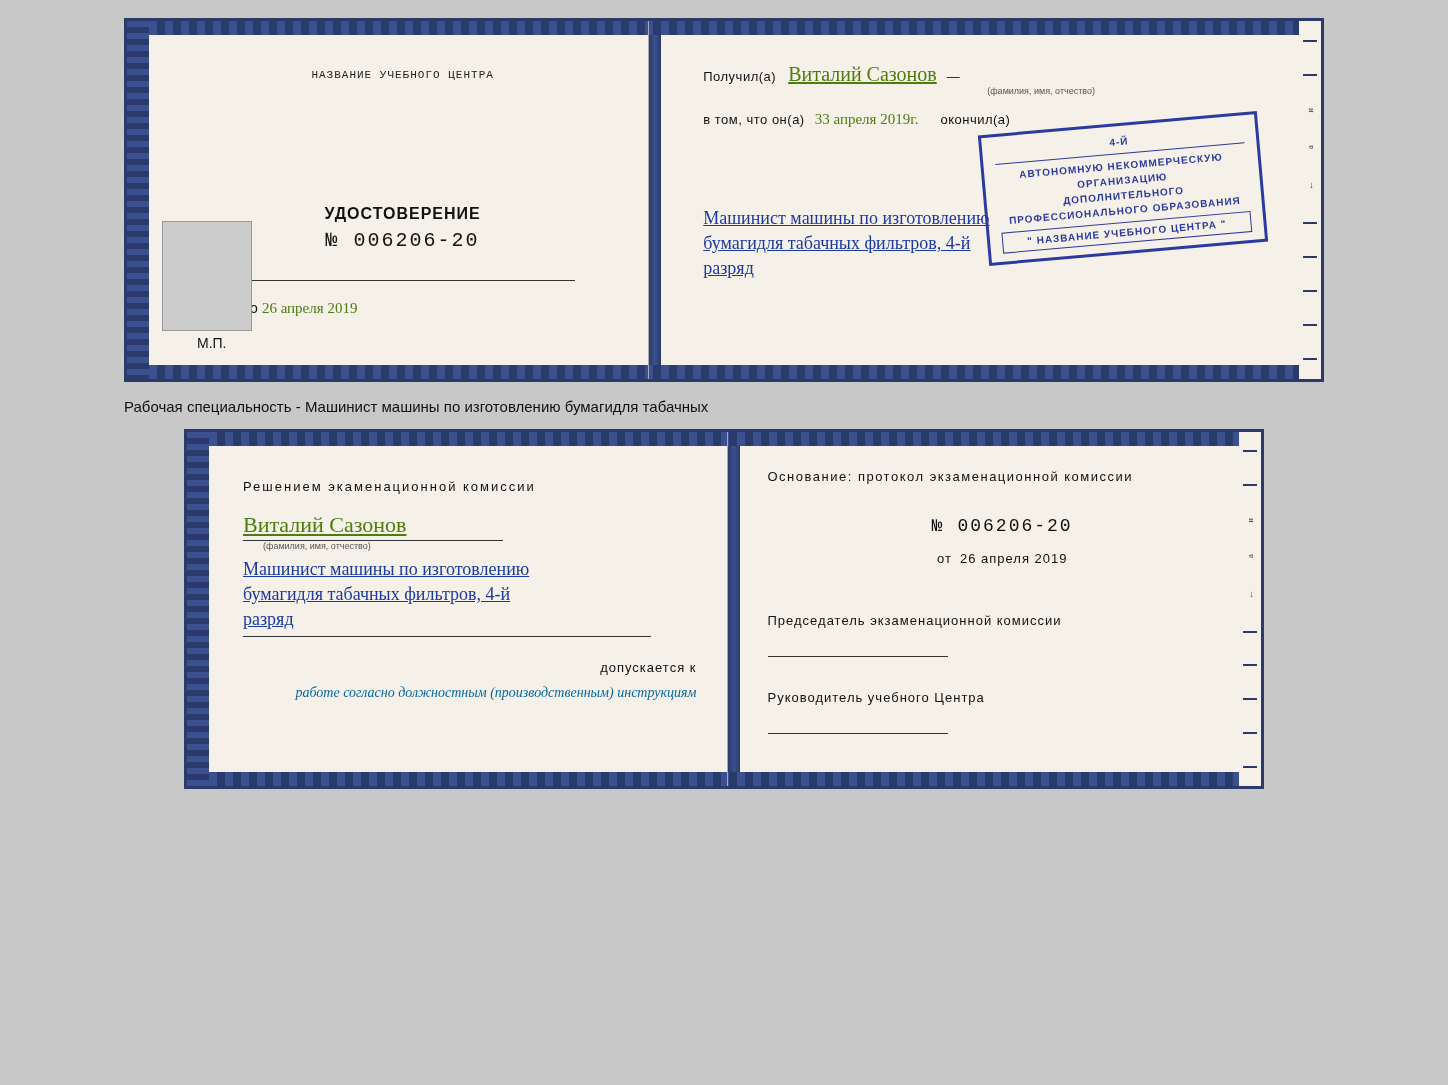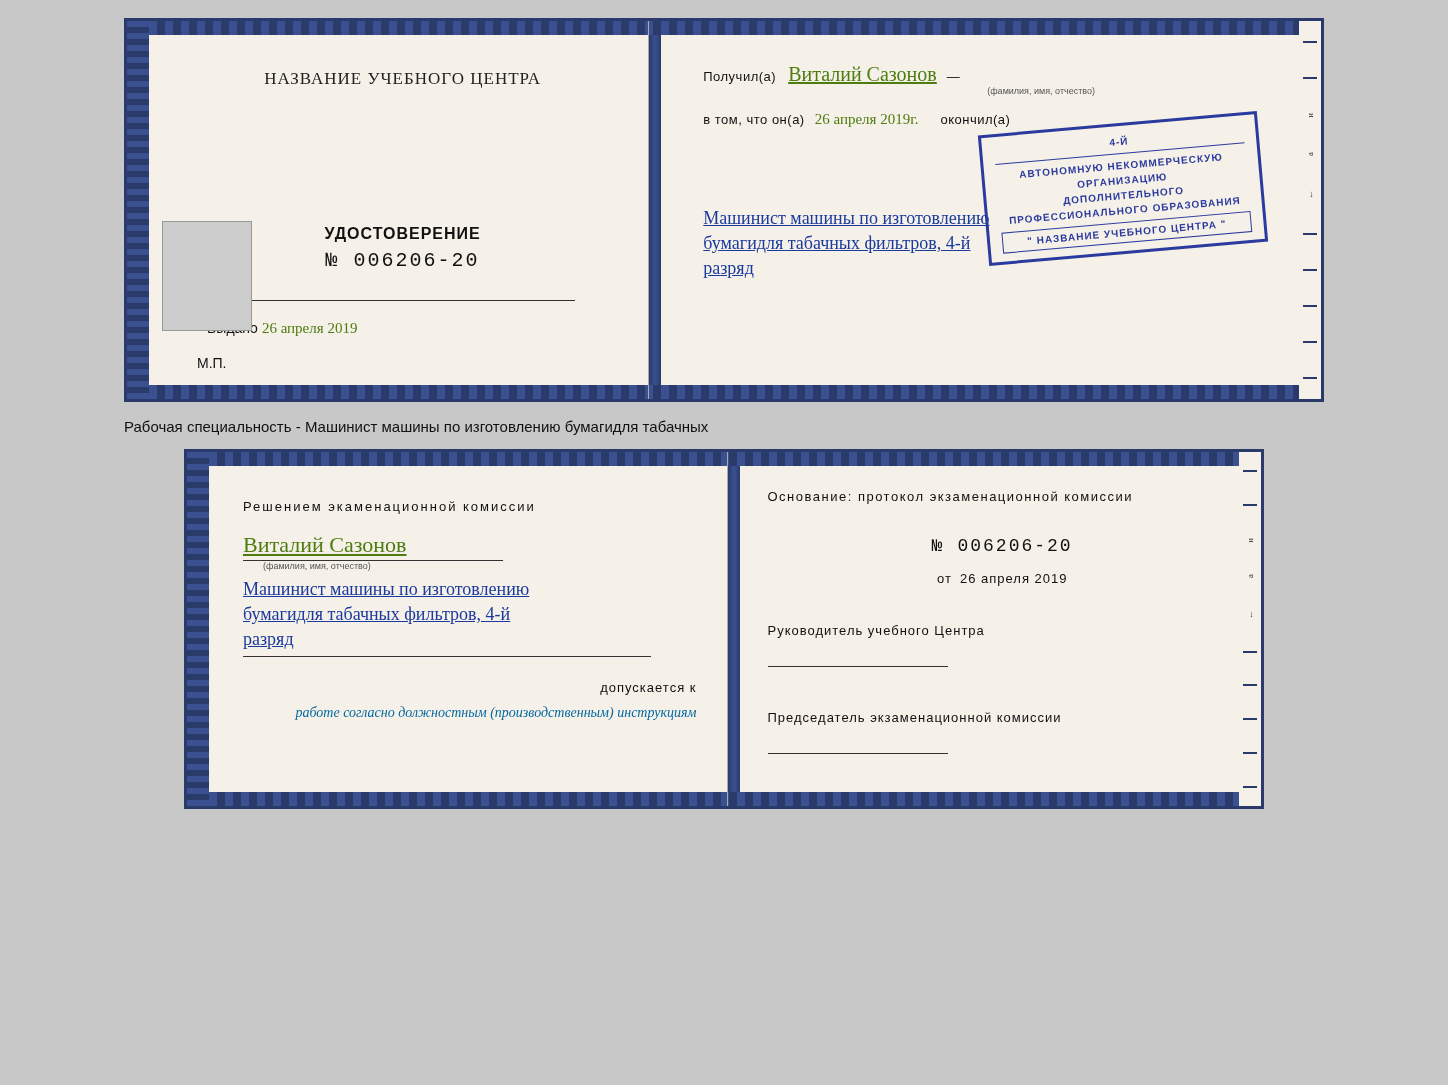--- a/index.html
+++ b/index.html
@@ -92,22 +92,22 @@
         to right,
         #3a5090 0px, #3a5090 8px,
         #2a3a6b 8px, #2a3a6b 16px
       );
     }
     .top-bar { top: 0; }
     .bottom-bar { bottom: 0; }
 
     
     .label-small {
-      font-size: 17px;
-      font-family: Liberation Serif, serif;
+      font-size: 11px;
+      font-family: Liberation Mono, monospace;
       letter-spacing: 1px;
       text-transform: uppercase;
       color: #222;
       text-align: right;
     }
     .center-title {
       font-size: 18px;
       font-family: Arial, sans-serif;
       letter-spacing: 2px;
       text-transform: uppercase;
@@ -256,21 +256,21 @@
   <div class="side-bars-left"></div>
 
   <div class="page-left" style="padding-top:30px; padding-left:60px; padding-right:30px;">
     <div style="margin-top:18px;">
       <div class="label-small">НАЗВАНИЕ УЧЕБНОГО ЦЕНТРА</div>
     </div>
 
     <div class="photo-box"></div>
 
     <div style="margin-top:120px; text-align:center;">
-      <div class="center-title" style="margin-top:16px; font-size:16px; letter-spacing:1px;">УДОСТОВЕРЕНИЕ</div>
+      <div class="center-title" style="margin-top:4px; font-size:16px; letter-spacing:1px;">УДОСТОВЕРЕНИЕ</div>
       <div class="cert-number" style="margin-top:6px;">№ 006206-20</div>
     </div>
 
     <div style="margin-top:28px; width:80%; border-bottom:1px solid #333;"></div>
 
     <div style="margin-top:18px; align-self:flex-start; margin-left:20px;">
       <span class="issued-line">Выдано</span>
       <span class="issued-line handwritten" style="font-size:15px;">26 апреля 2019</span>
     </div>
 
@@ -286,21 +286,21 @@
         <span class="body-text">Получил(а)</span>
         <span class="handwritten" style="margin-left:8px; text-decoration:underline;">Виталий Сазонов</span>
         <span class="body-text" style="margin-left:6px;">—</span>
         <div style="margin-left:100px;">
           <span class="sub-label">(фамилия, имя, отчество)</span>
         </div>
       </div>
 
       <div style="margin-top:14px; margin-bottom:8px;">
         <span class="body-text">в том, что он(а)</span>
-        <span class="handwritten" style="margin-left:6px; font-size:15px;">26 апреля 2019г.</span>
+        <span class="handwritten" style="margin-left:6px; font-size:15px;">33 апреля 2019г.</span>
         <span class="body-text" style="margin-left:18px;">окончил(а)</span>
       </div>
 
       <div class="stamp-box">
         <div style="font-size:10px; border-bottom:1px solid #2a3a9e; padding-bottom:4px; margin-bottom:4px; font-weight:bold;">4-й</div>
         <div style="font-size:10px;">АВТОНОМНУЮ НЕКОММЕРЧЕСКУЮ ОРГАНИЗАЦИЮ</div>
         <div style="font-size:10px;">ДОПОЛНИТЕЛЬНОГО ПРОФЕССИОНАЛЬНОГО ОБРАЗОВАНИЯ</div>
         <div style="font-size:10px; border: 1px solid #2a3a9e; padding: 2px 4px; margin-top:4px;">" НАЗВАНИЕ УЧЕБНОГО ЦЕНТРА "</div>
       </div>
 
@@ -369,29 +369,29 @@
 
       <div style="margin-top:28px; text-align:center;">
         <div class="cert-number" style="font-size:18px;">№  006206-20</div>
       </div>
 
       <div style="margin-top:12px; text-align:center;">
         <span class="section-title">от</span>
         <span class="section-title" style="margin-left:4px;">26 апреля 2019</span>
       </div>
 
+      <div style="margin-top:40px;">
+        <div class="section-title">Председатель экзаменационной комиссии</div>
+        <div style="border-bottom:1px solid #333; width:180px; margin-top:24px;"></div>
+      </div>
+
       <div style="margin-top:30px;">
         <div class="section-title">Руководитель учебного Центра</div>
         <div style="border-bottom:1px solid #333; width:180px; margin-top:24px;"></div>
       </div>
-
-      <div style="margin-top:40px;">
-        <div class="section-title">Председатель экзаменационной комиссии</div>
-        <div style="border-bottom:1px solid #333; width:180px; margin-top:24px;"></div>
-      </div>
     </div>
 
     <div class="side-bars-right">
       <div class="side-bar-line"></div>
       <div class="side-bar-line"></div>
       <div style="font-size:9px; color:#333; writing-mode:vertical-rl; transform:rotate(180deg);">и</div>
       <div style="font-size:9px; color:#333; writing-mode:vertical-rl; transform:rotate(180deg);">а</div>
       <div style="font-size:9px; color:#333; writing-mode:vertical-rl; transform:rotate(180deg);">←</div>
       <div class="side-bar-line"></div>
       <div class="side-bar-line"></div>

